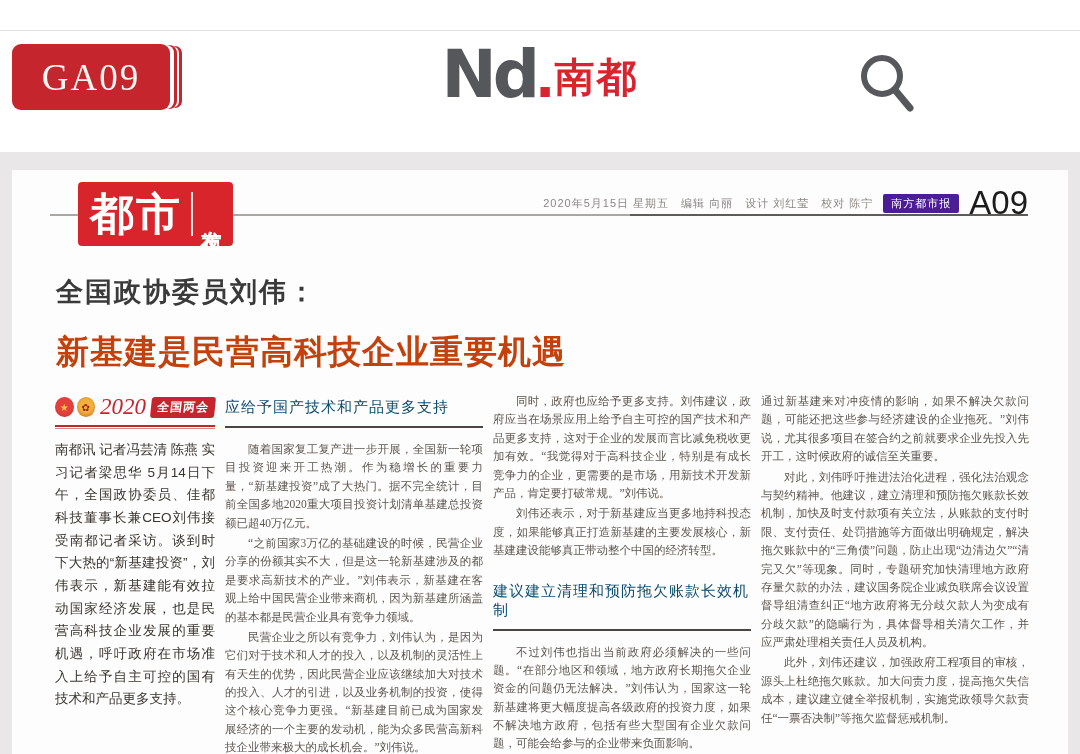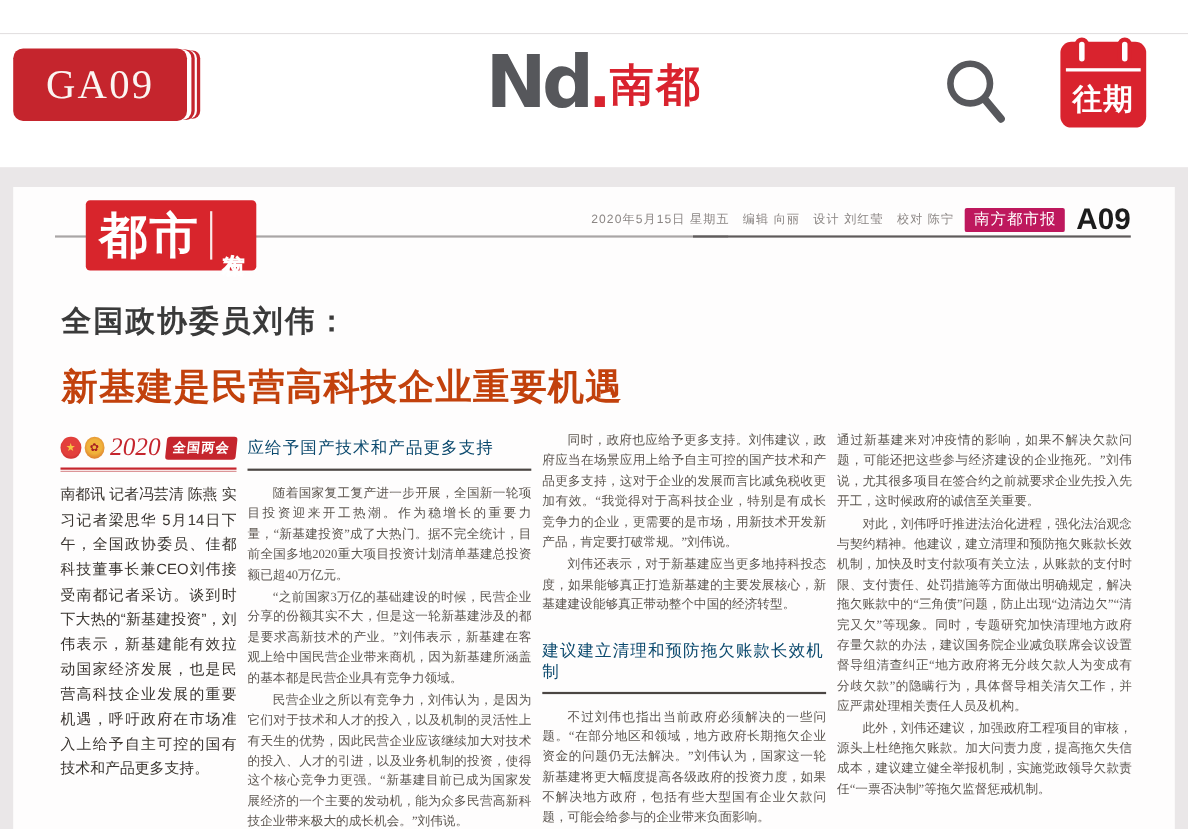--- a/index.html
+++ b/index.html
@@ -43,23 +43,23 @@
   .mast .rule-left { position:absolute; left:38px; top:44px; width:612px; height:2px; background:#a9a6a6; }
   .section-badge { position:absolute; left:66px; top:12px; height:64px;
     background:#d8252c; border-radius:4px; display:flex; align-items:center; padding:0 10px 0 12px; z-index:2;justify-content:space-between; }
   .section-badge .main { color:#ffffff; font-size:44px; font-weight:900; letter-spacing:2px; }
   .section-badge .div { width:2px; height:44px; background:#ffffff; margin:0 7px 0 9px; opacity:.9; }
   .section-badge .sub { color:#ffffff; font-size:21px; font-weight:bold; line-height:23px;
     writing-mode:vertical-rl; text-orientation:upright; letter-spacing:0; }
 
   .mast .right-row { position:absolute; right:40px; top:14px; display:flex; align-items:center; gap:10px; }
   .dateline { font-size:11px; color:#8b8684; letter-spacing:1px; }
-  .paper-badge { background:#be185d; color:#fff; font-size:14px; padding:2px 8px;
+  .paper-badge { background:#4c1d95; color:#fff; font-size:11px; padding:2px 8px;
     border-radius:2px; letter-spacing:1px; white-space:nowrap; }
-  .pageno { font-size:27px; font-weight:700; color:#1c1c1c; font-family:"Liberation Sans", sans-serif; }
+  .pageno { font-size:33px; font-weight:400; color:#1c1c1c; font-family:"Liberation Sans", sans-serif; }
   .mast .rule-right { position:absolute; right:40px; top:44px; width:398px; height:2px; background:#5f5b5b; }
 
   .headline { padding:8px 16px 0 44px; }
   .kicker { font-size:27px; color:#3a3a3a; font-weight:600; letter-spacing:2px; }
   .title { font-size:33px; font-weight:900; color:#c2410c; letter-spacing:1px; margin-top:20px;
     font-family:"Liberation Sans", sans-serif; }
 
   
   .cols { position:absolute; left:0; top:222px; bottom:0; width:100%;
     padding:0 42px 0 43px; display:grid; grid-template-columns:160px 258px 258px 268px;
@@ -99,26 +99,20 @@
 
   <div class="logo">
     <span class="nd">Nd</span><span class="dot">.</span><span class="cn">南都</span>
   </div>
 
   <svg class="search-btn" viewBox="0 0 66 66">
     <circle cx="28" cy="26" r="18" fill="none" stroke="#57585c" stroke-width="6"></circle>
     <line x1="41" y1="40" x2="56" y2="58" stroke="#57585c" stroke-width="7" stroke-linecap="round"></line>
   </svg>
 
-  <div class="cal">
-    <span class="slot s1"></span>
-    <span class="slot s2"></span>
-    <span class="line"></span>
-    <span class="cal-label">往期</span>
-  </div>
 </div>
 
 <div class="card">
 
   <div class="mast">
     <div class="rule-left"></div>
     <div class="section-badge">
       <span class="main">都市</span>
       <span class="div"></span>
       <span class="sub">发布</span>

